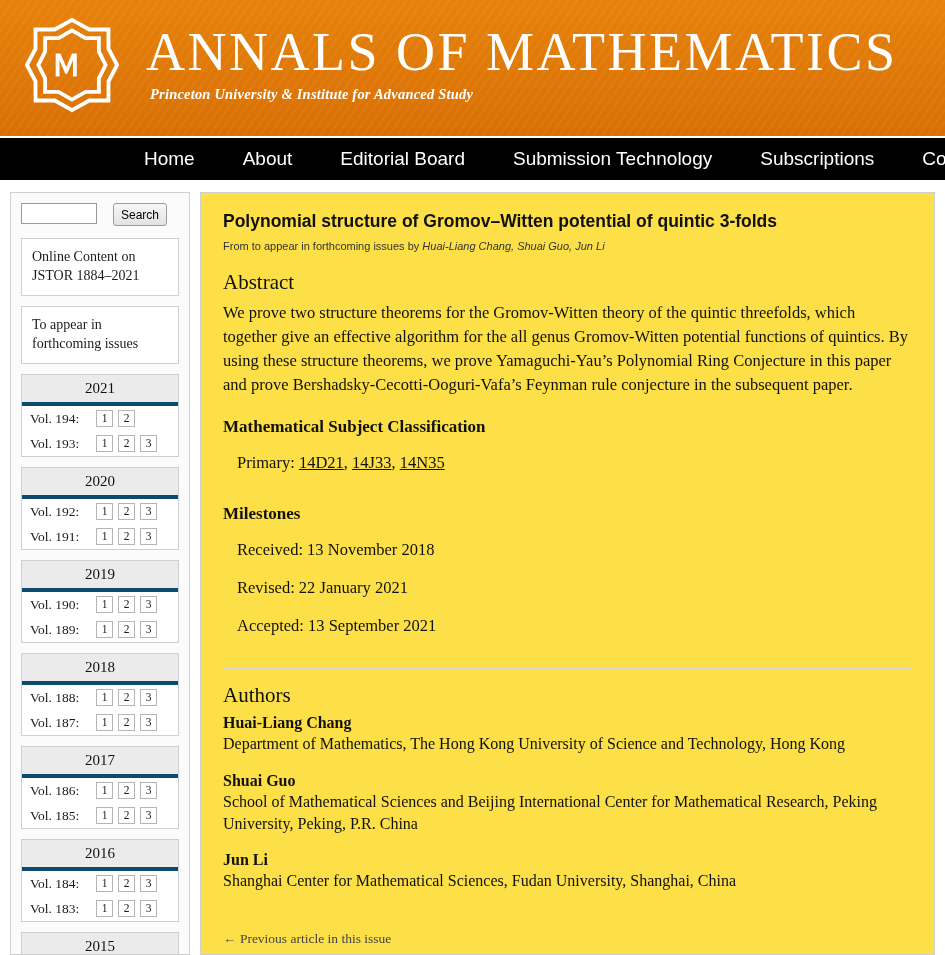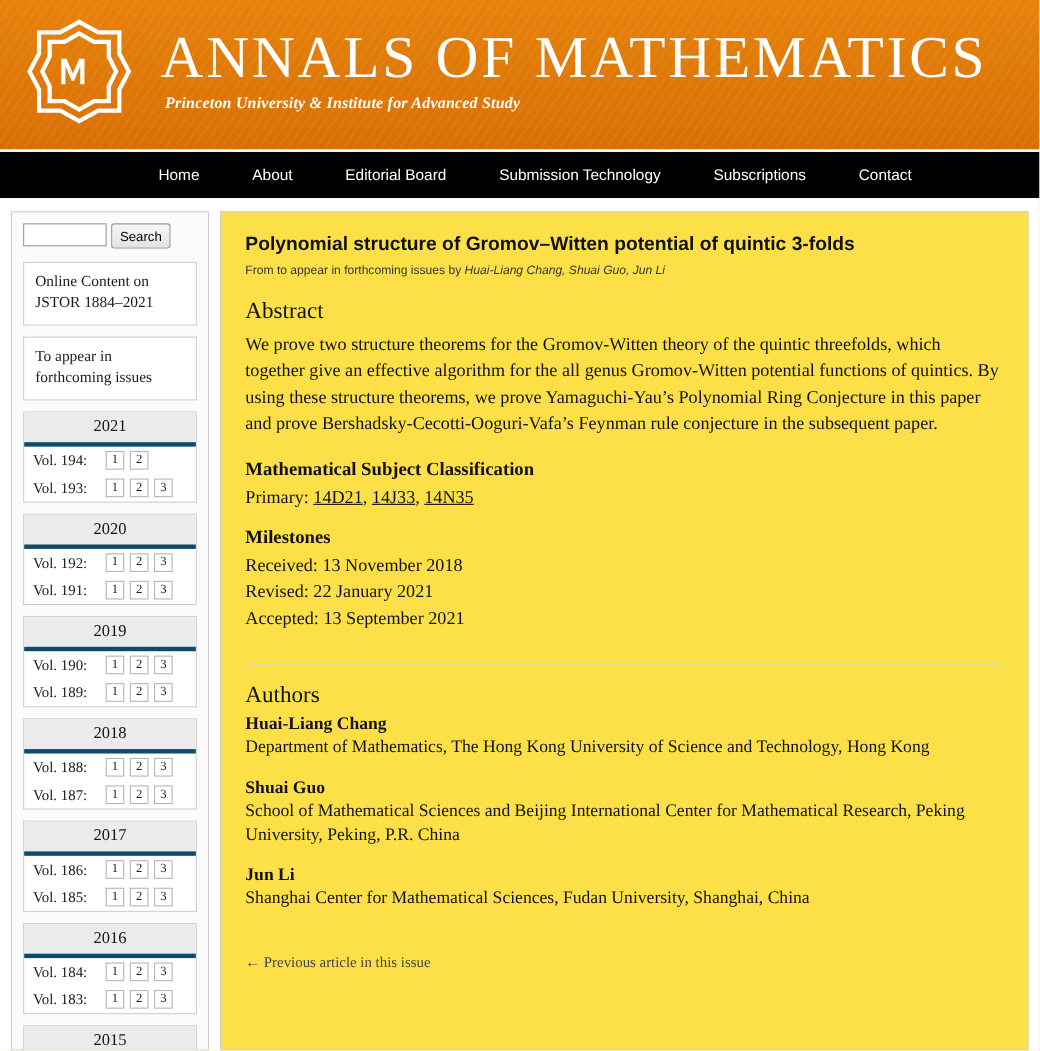--- a/index.html
+++ b/index.html
@@ -75,21 +75,21 @@
   
   .navbar {
     height: 42px;
     background: #000000;
     display: flex;
     align-items: stretch;
     padding-left: 120px;
   }
   .nav-item {
     color: #ffffff;
-    font-size: 14px;
+    font-size: 19px;
     display: flex;
     align-items: center;
     padding: 0 24px;
     text-decoration: none;
     white-space: nowrap;
     cursor: pointer;
   }
 
   
   .content {
@@ -102,21 +102,21 @@
     width: 180px;
     flex: 0 0 180px;
     border: 1px solid #cfcfcf;
     background: #fbfbfb;
     padding: 10px 10px 0 10px;
     overflow: hidden;
     position: relative;
   }
   .search-row {
     display: flex;
-    gap: 4px;
+    gap: 16px;
     margin-bottom: 12px;
   }
   .search-input {
     width: 76px;
     height: 21px;
     border: 1px solid #9a9a9a;
     background: #fff;
     font-size: 12px;
     padding: 1px 3px;
     font-family: "Liberation Sans", sans-serif;
@@ -220,21 +220,21 @@
   h3.sub {
     font-family: "Liberation Serif", serif;
     font-size: 17px;
     font-weight: bold;
     margin: 0 0 3px 0;
     color: #111;
   }
   .msc, .mile-line {
     font-size: 16.5px;
     line-height: 1.45;
-    margin: 0;
+    margin: 14px;
   }
   .msc a { color: #111; text-decoration: underline; cursor: pointer; }
   .block-gap { height: 16px; }
   .rule {
     border: 0;
     border-top: 1px solid #d6d6d6;
     margin: 30px 0 14px 0;
   }
   .author-name {
     font-size: 16px;

